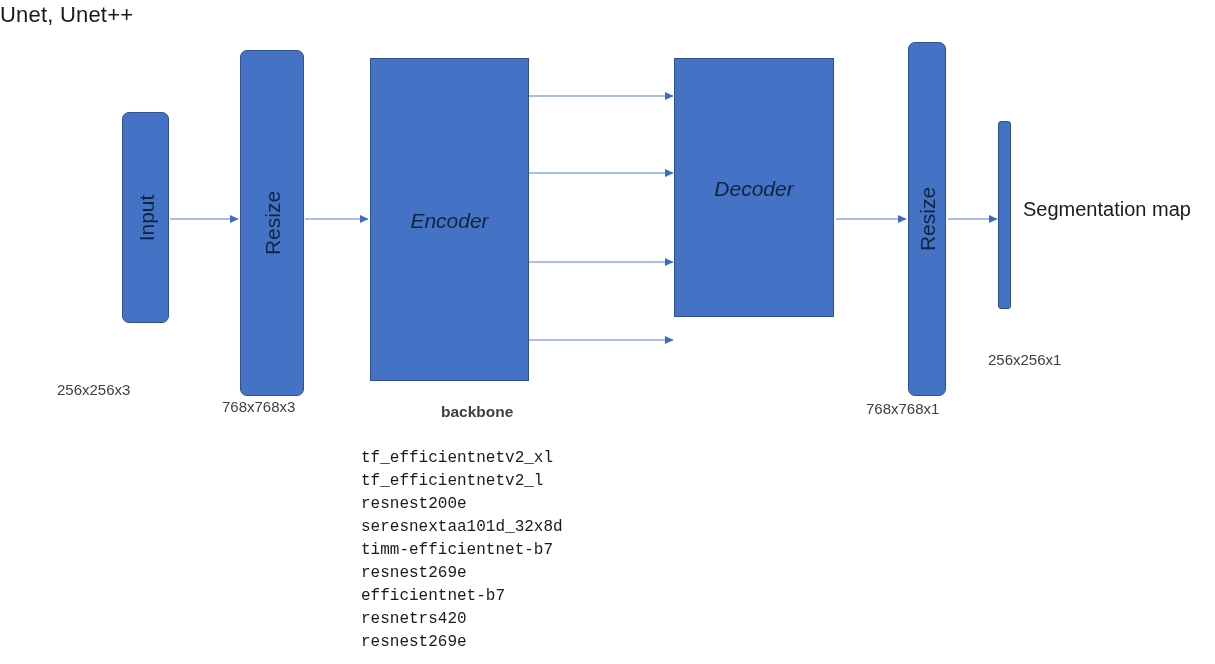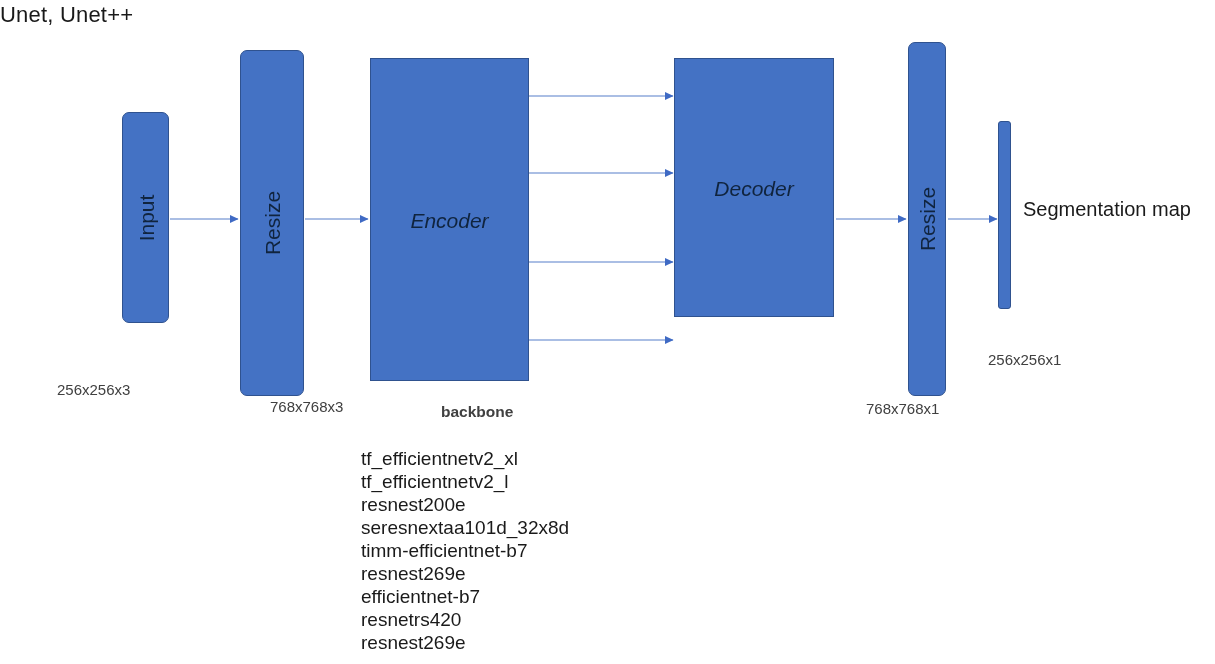--- a/index.html
+++ b/index.html
@@ -86,24 +86,25 @@
 
   
   #backbone-list {
     position: absolute;
     left: 361px;
     top: 447px;
     display: flex;
     flex-direction: column;
   }
   #backbone-list .backbone-item {
-    font-size: 19px;
+    font-size: 16px;
     color: #1a1a1a;
     line-height: 23px;
     white-space: nowrap;
+    font-family: Liberation Mono, monospace;
   }
 </style>
 </head>
 <body>
 
 <div id="canvas">
 
   <div class="diagram-title">Unet, Unet++</div>
 
   <div class="block rounded" style="left:122px; top:112px; width:47px; height:211px;">
@@ -143,21 +144,21 @@
     <g id="skip-arrows">
         <line x1="529" y1="96" x2="673" y2="96" stroke="#8EA9DB" stroke-width="1.6" marker-end="url(#ah)"></line>
         <line x1="529" y1="173" x2="673" y2="173" stroke="#8EA9DB" stroke-width="1.6" marker-end="url(#ah)"></line>
         <line x1="529" y1="262" x2="673" y2="262" stroke="#8EA9DB" stroke-width="1.6" marker-end="url(#ah)"></line>
         <line x1="529" y1="340" x2="673" y2="340" stroke="#8EA9DB" stroke-width="1.6" marker-end="url(#ah)"></line>
       </g>
   </svg>
 
   <div class="caption" style="left:57px; top:381px;">256x256x3</div>
 
-  <div class="caption" style="left:222px; top:398px;margin-left:48px;">768x768x3</div>
+  <div class="caption" style="left:222px; top:398px;">768x768x3</div>
 
   <div class="caption" style="left:866px; top:400px;">768x768x1</div>
 
   <div class="caption" style="left:988px; top:351px;">256x256x1</div>
 
   <div class="side-label" style="left:1023px; top:198px;">Segmentation map</div>
 
   <div class="caption bold" style="left:401px; top:403px;margin-left:40px;">backbone</div>
 
   <div id="backbone-list">

